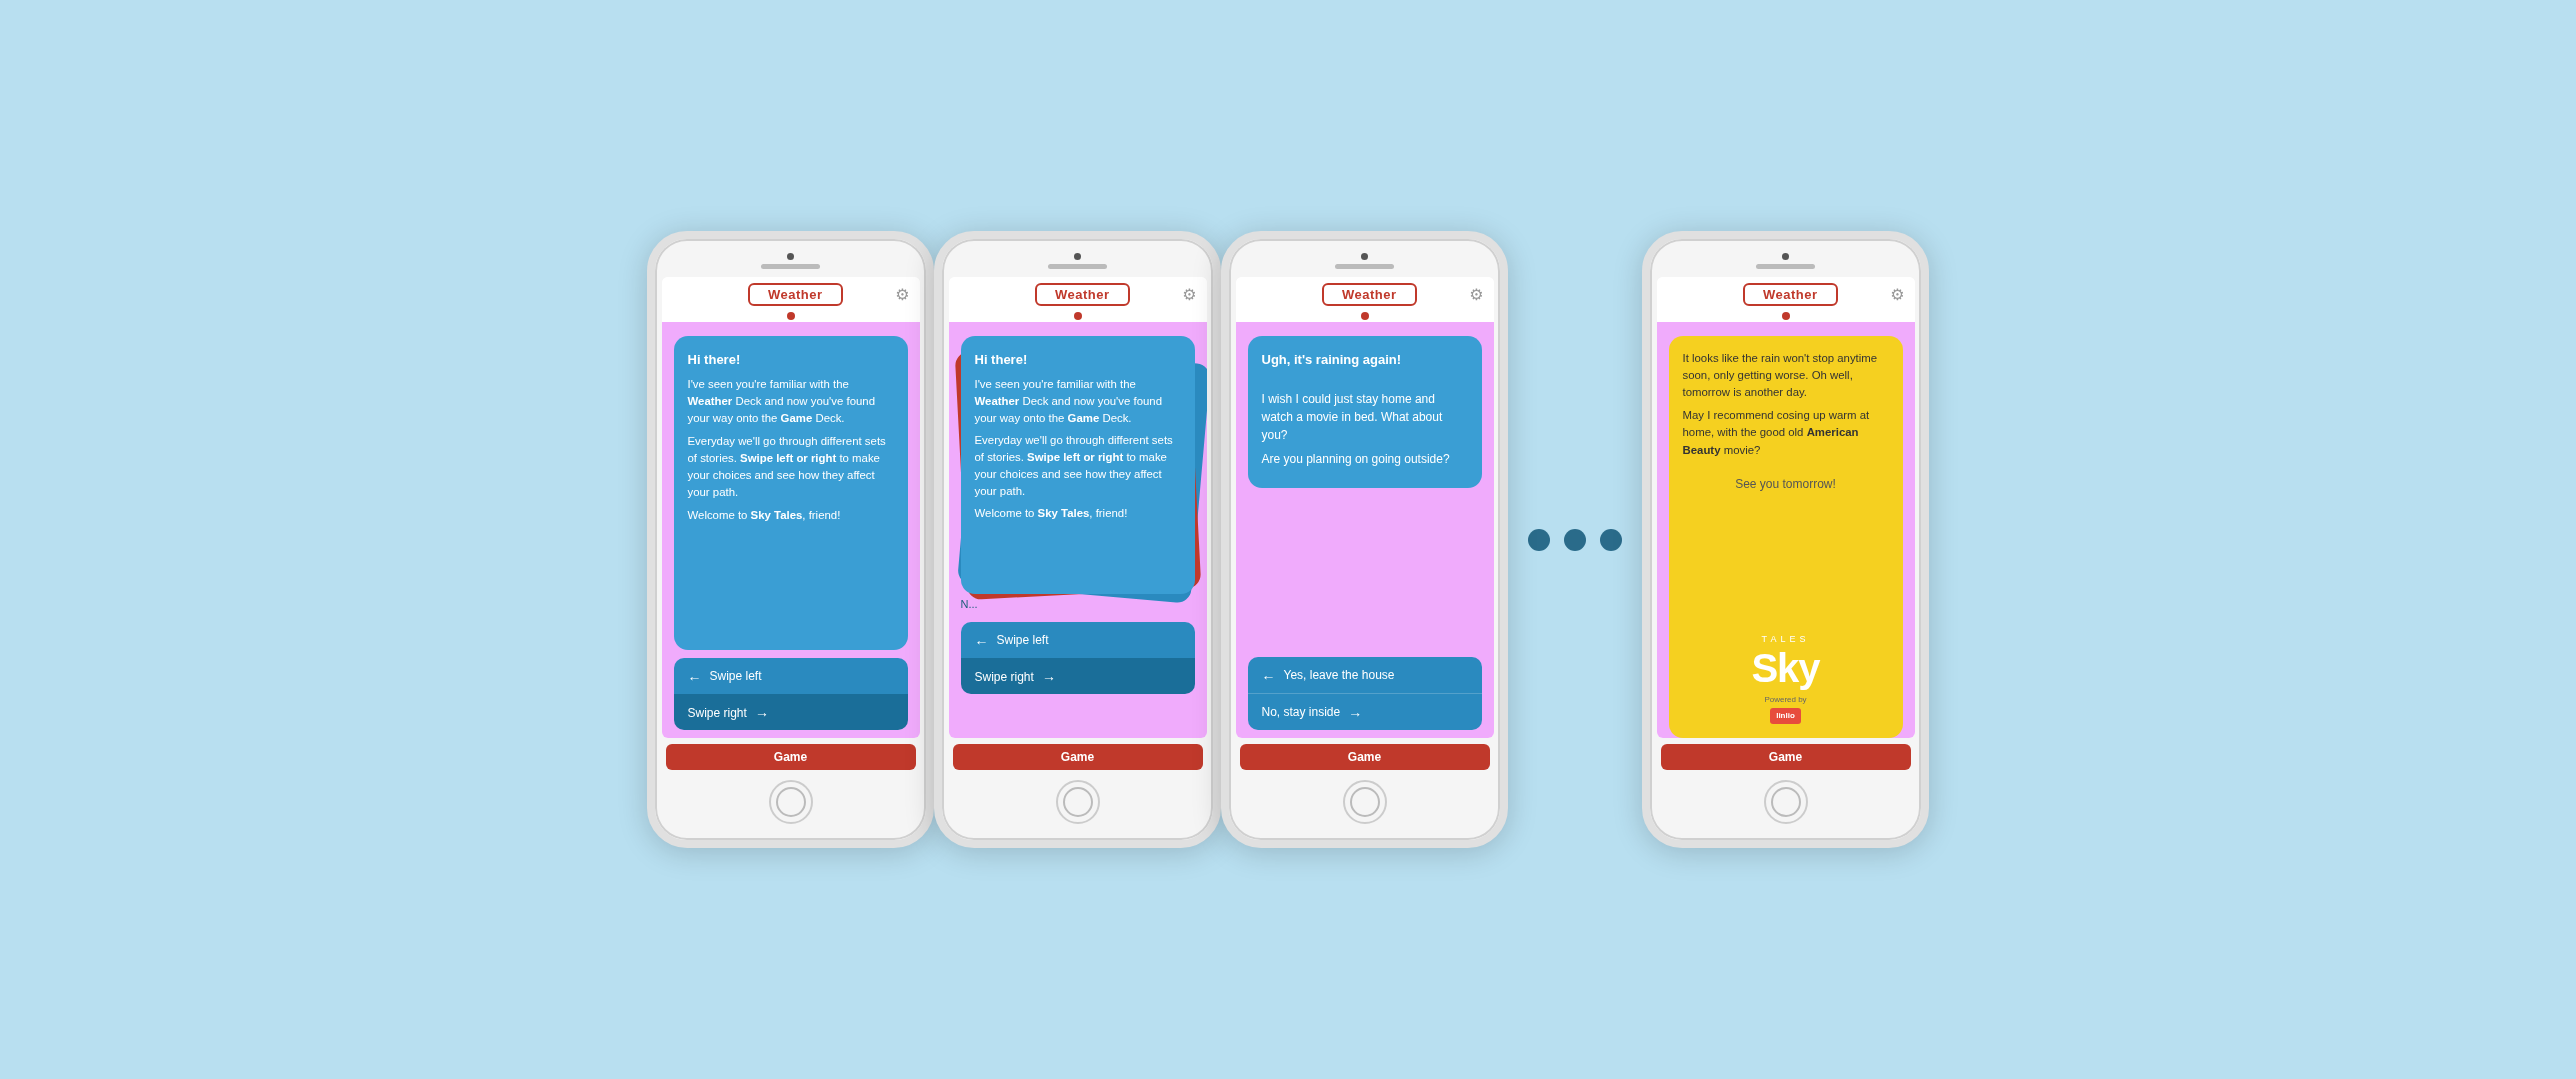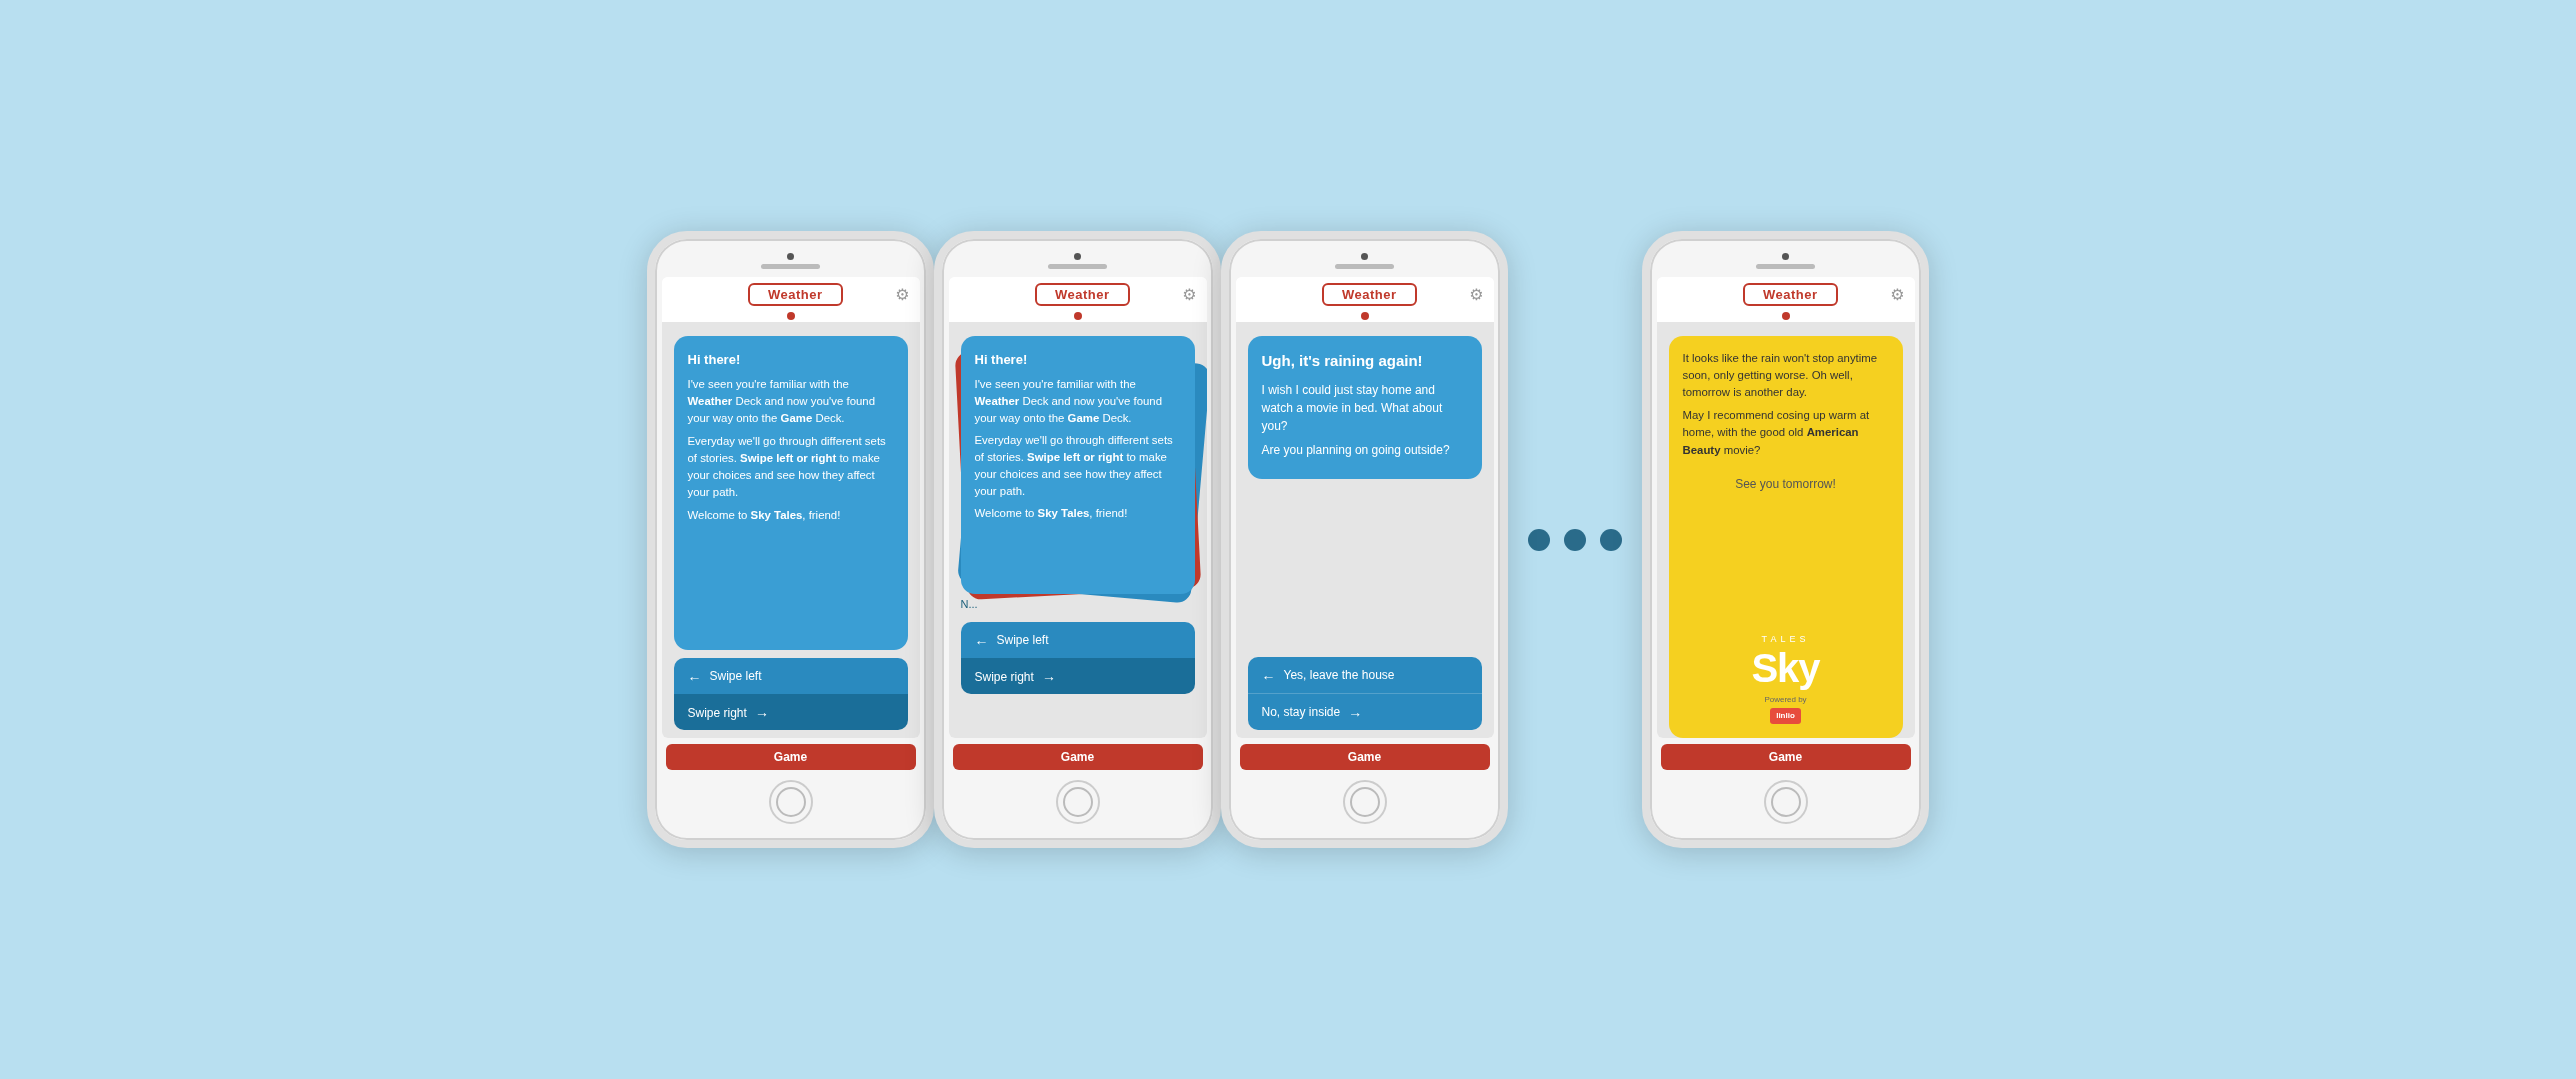--- a/index.html
+++ b/index.html
@@ -87,21 +87,21 @@
       width: 8px;
       height: 8px;
       background: #c0392b;
       border-radius: 50%;
       margin: 0 auto 2px;
     }
 
     
     .screen-content {
       flex: 1;
-      background: #e5e5e5;
+      background: #f0abfc;
       display: flex;
       flex-direction: column;
       position: relative;
       min-height: 416px;
     }
 
     
     .story-card {
       margin: 14px 12px 0;
       background: #3a9ed4;
@@ -331,21 +331,21 @@
     
     .rain-card {
       margin: 14px 12px 0;
       background: #3a9ed4;
       border-radius: 14px;
       padding: 14px;
       color: #fff;
       font-size: 12px;
       line-height: 1.5;
     }
-    .rain-card h3 { font-size: 15px; font-weight: bold; margin-bottom: 8px; }
+    .rain-card h3 { font-size: 13px; font-weight: bold; margin-bottom: 20px; }
     .rain-card p { margin-bottom: 6px; }
   </style>
 </head>
 <body>
 
 <div class="scene">
 
   <div class="phone">
     <div class="phone-top">
       <div class="camera-dot"></div>

